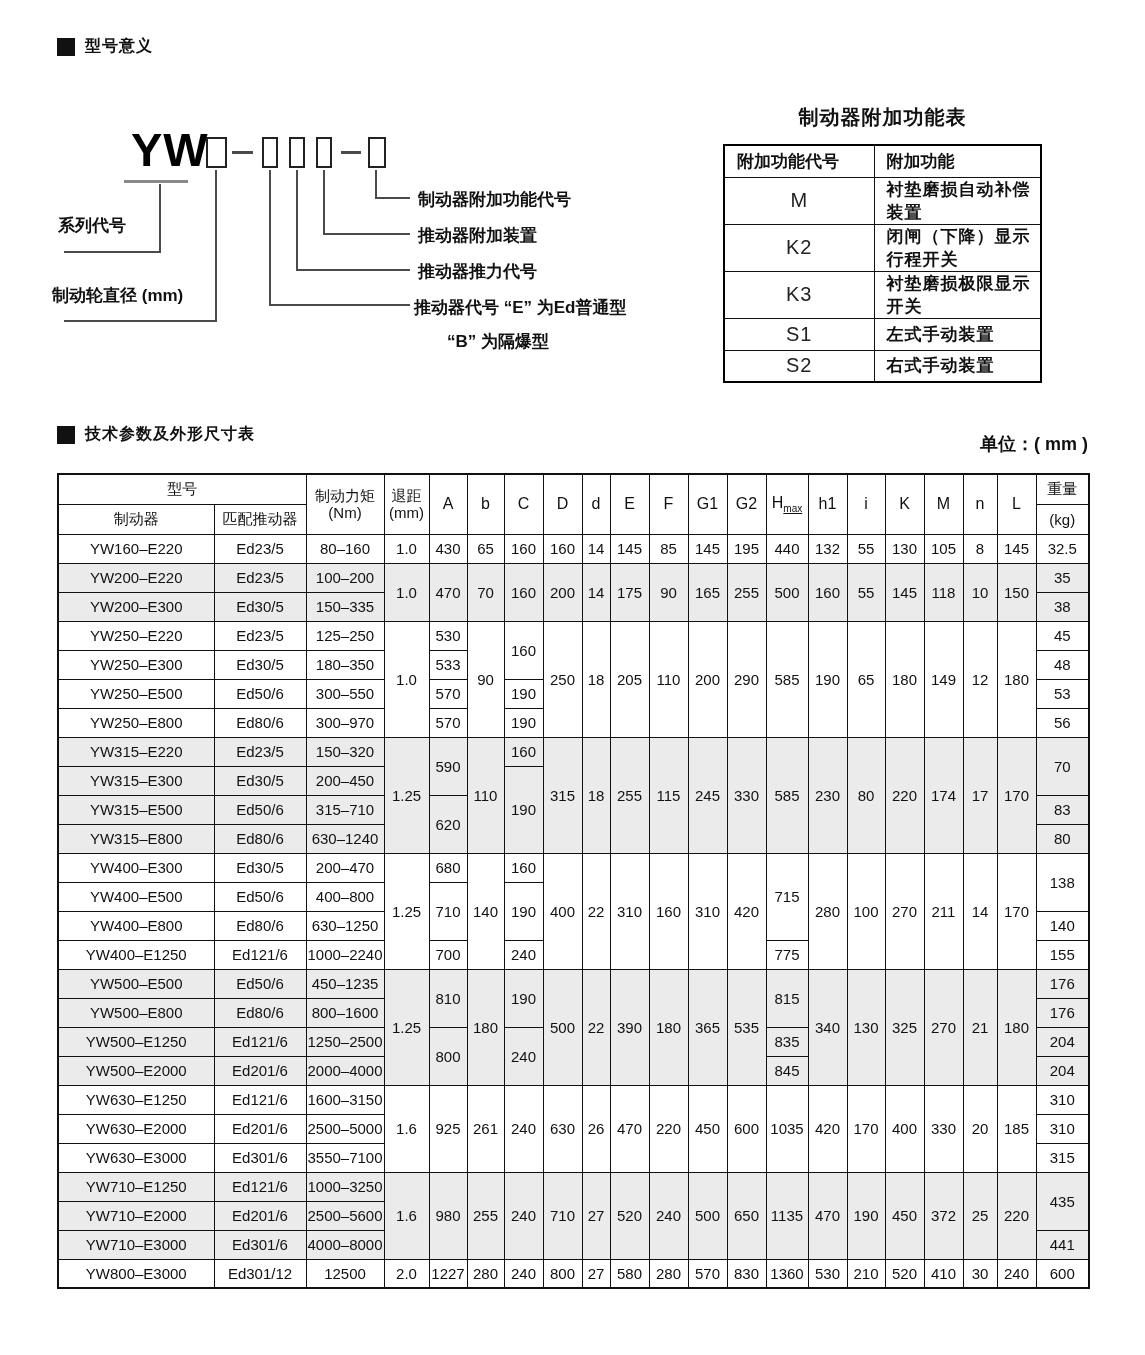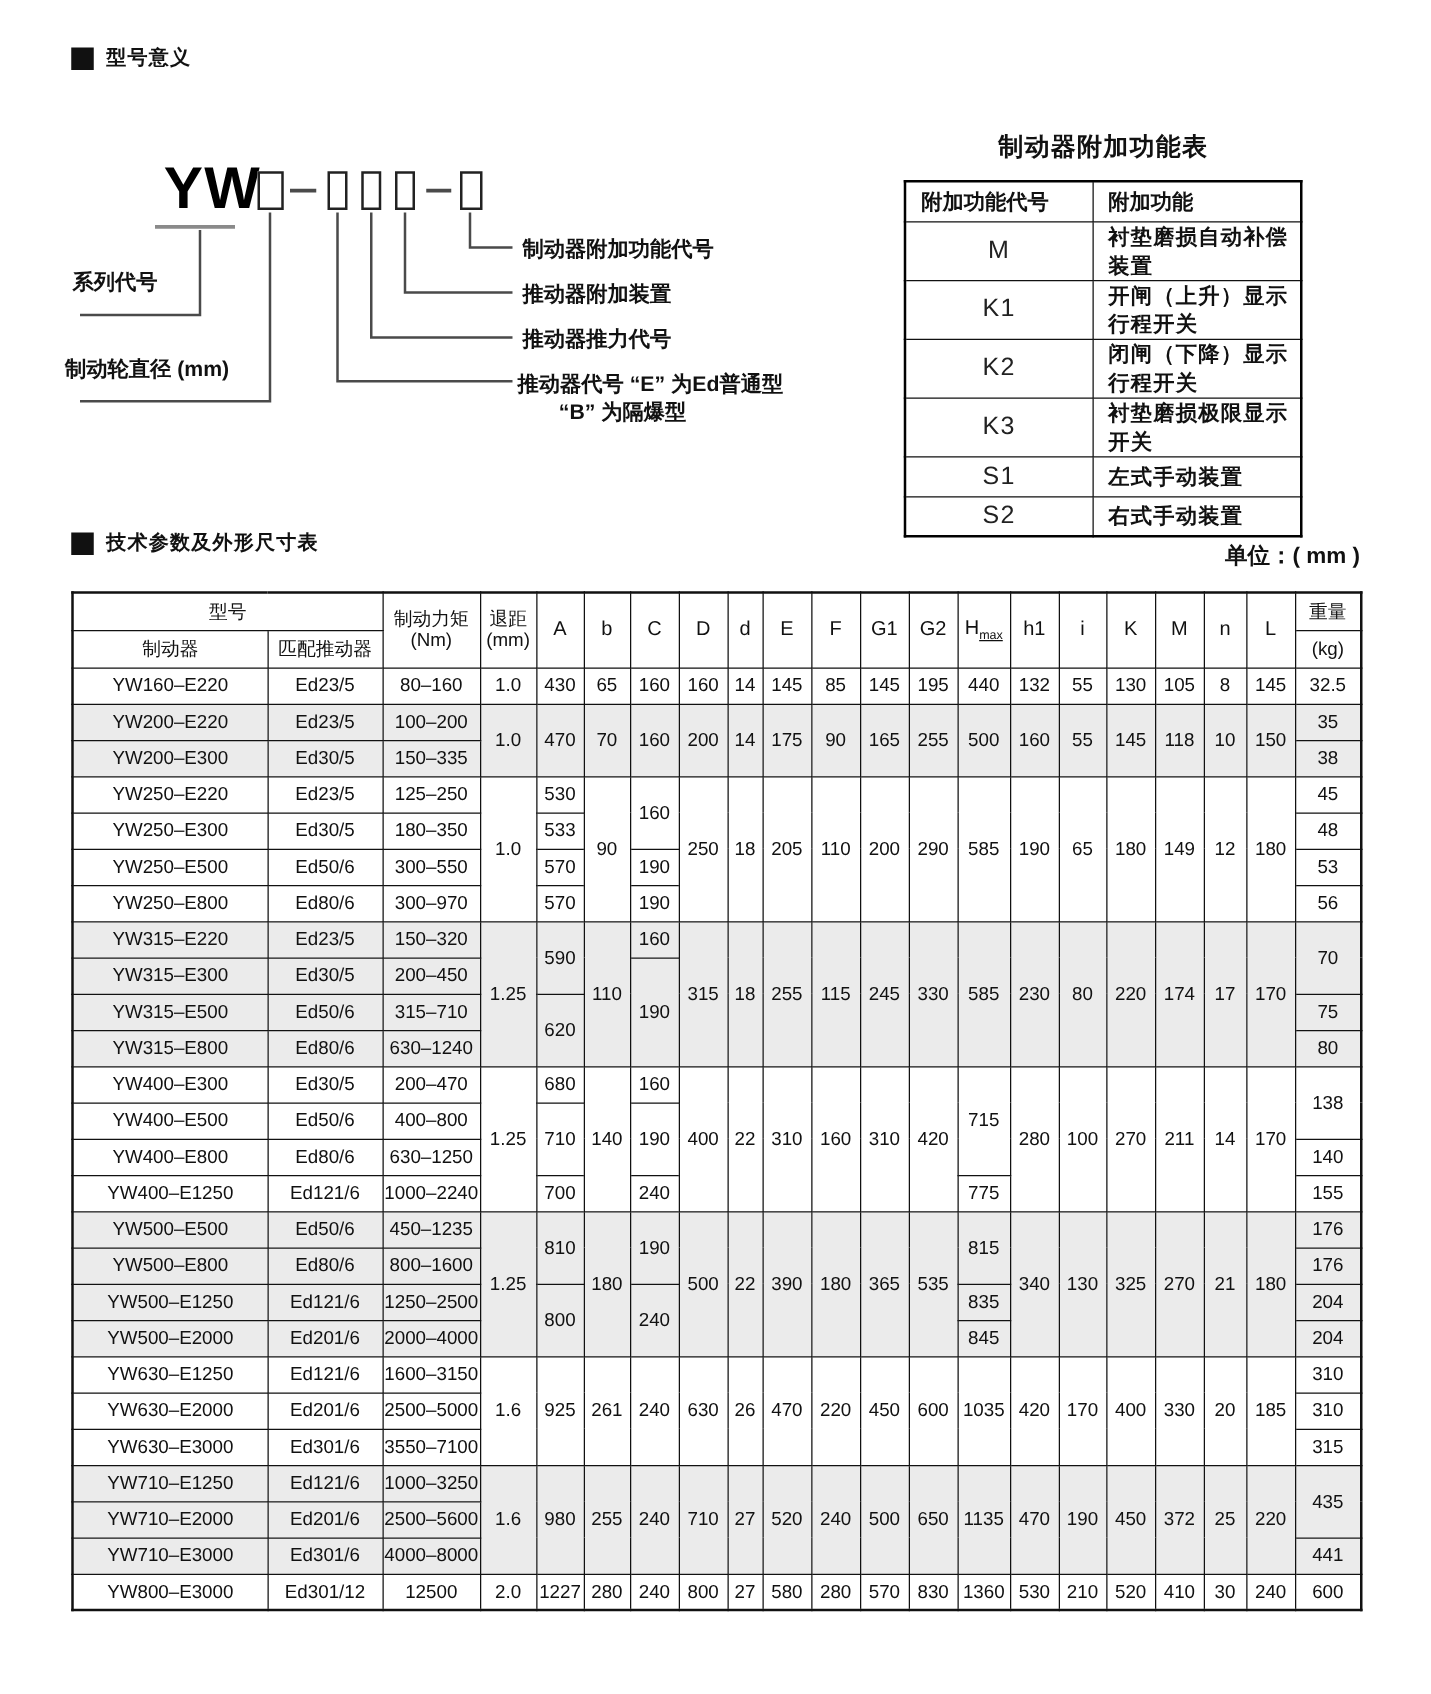--- a/index.html
+++ b/index.html
@@ -35,21 +35,21 @@
   .mdash { position:absolute; top:151px; height:3px; background:#4a4a4a; }
   .md1 { left:232px; width:21px; }
   .md2 { left:341px; width:20px; }
   .dlabel { position:absolute; font-size:17px; font-weight:bold; white-space:nowrap; }
   .lbl-series { left:58px; top:214px; }
   .lbl-wheel  { left:52px; top:284px; }
   .lbl-func   { left:418px; top:188px; }
   .lbl-attach { left:418px; top:224px; }
   .lbl-thrust { left:418px; top:260px; }
   .lbl-code1  { left:414px; top:296px; }
-  .lbl-code2  { left:447px; top:318px; }
+  .lbl-code2  { left:447px; top:330px; }
 
   
   #func-block { position:absolute; left:723px; top:104px; width:319px; }
   #func-title { text-align:center; font-size:20px; font-weight:bold; margin-bottom:13px; letter-spacing:1px; }
   #func-table { width:100%; border-collapse:collapse; border:2px solid #000000; }
   #func-table th, #func-table td { border:1px solid #111; height:32px; }
   #func-table th { font-size:17px; font-weight:bold; text-align:left; padding-left:12px; }
   #func-table .col-code { width:150px; }
   #func-table td.code { text-align:center; font-size:20px; font-weight:400; letter-spacing:1px; color:#222; }
   #func-table td.desc { font-size:17px; font-weight:bold; padding-left:12px; letter-spacing:1px; }
@@ -120,24 +120,20 @@
     <thead>
       <tr>
         <th class="col-code">附加功能代号</th>
         <th>附加功能</th>
       </tr>
     </thead>
     <tbody id="func-body">
         <tr>
           <td class="code">M</td>
           <td class="desc">衬垫磨损自动补偿装置</td>
-        </tr>
-        <tr>
-          <td class="code">K1</td>
-          <td class="desc">开闸（上升）显示行程开关</td>
         </tr>
         <tr>
           <td class="code">K2</td>
           <td class="desc">闭闸（下降）显示行程开关</td>
         </tr>
         <tr>
           <td class="code">K3</td>
           <td class="desc">衬垫磨损极限显示开关</td>
         </tr>
         <tr>
@@ -340,21 +336,21 @@
           <td>YW315–E300</td>
           <td>Ed30/5</td>
           <td>200–450</td>
           <td rowspan="3">190</td>
         </tr>
         <tr class="shaded">
           <td>YW315–E500</td>
           <td>Ed50/6</td>
           <td>315–710</td>
           <td rowspan="2">620</td>
-          <td>75</td>
+          <td>83</td>
         </tr>
         <tr class="shaded">
           <td>YW315–E800</td>
           <td>Ed80/6</td>
           <td>630–1240</td>
           <td>80</td>
         </tr>
         <tr class="group-start">
           <td>YW400–E300</td>
           <td>Ed30/5</td>

